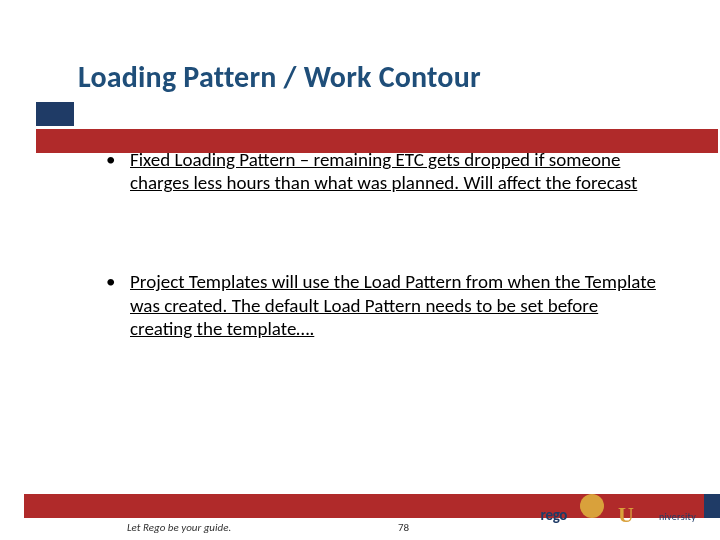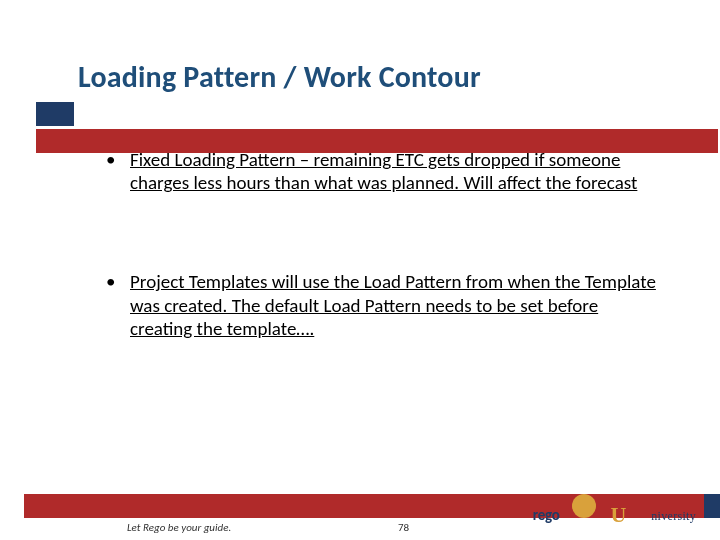--- a/index.html
+++ b/index.html
@@ -110,24 +110,23 @@
   .logo-u {
     font-size: 22px;
     font-weight: 700;
     color: #d9a13b;
     font-family: Georgia, 'Times New Roman', serif;
     margin: 0 1px;
     position: relative;
     top: 2px;
   }
   .logo-niv {
-    font-size: 12px;
+    font-size: 10px;
     color: #1f3b66;
     letter-spacing: 0.3px;
-    font-family: Liberation Serif, serif;
   }
   .logo-dot {
     width: 4px; height: 4px; border-radius: 50%;
     background: #d9a13b; display: inline-block;
     margin: 0 1px; position: relative; top: -2px;
   }
 </style>
 </head>
 <body>
 

